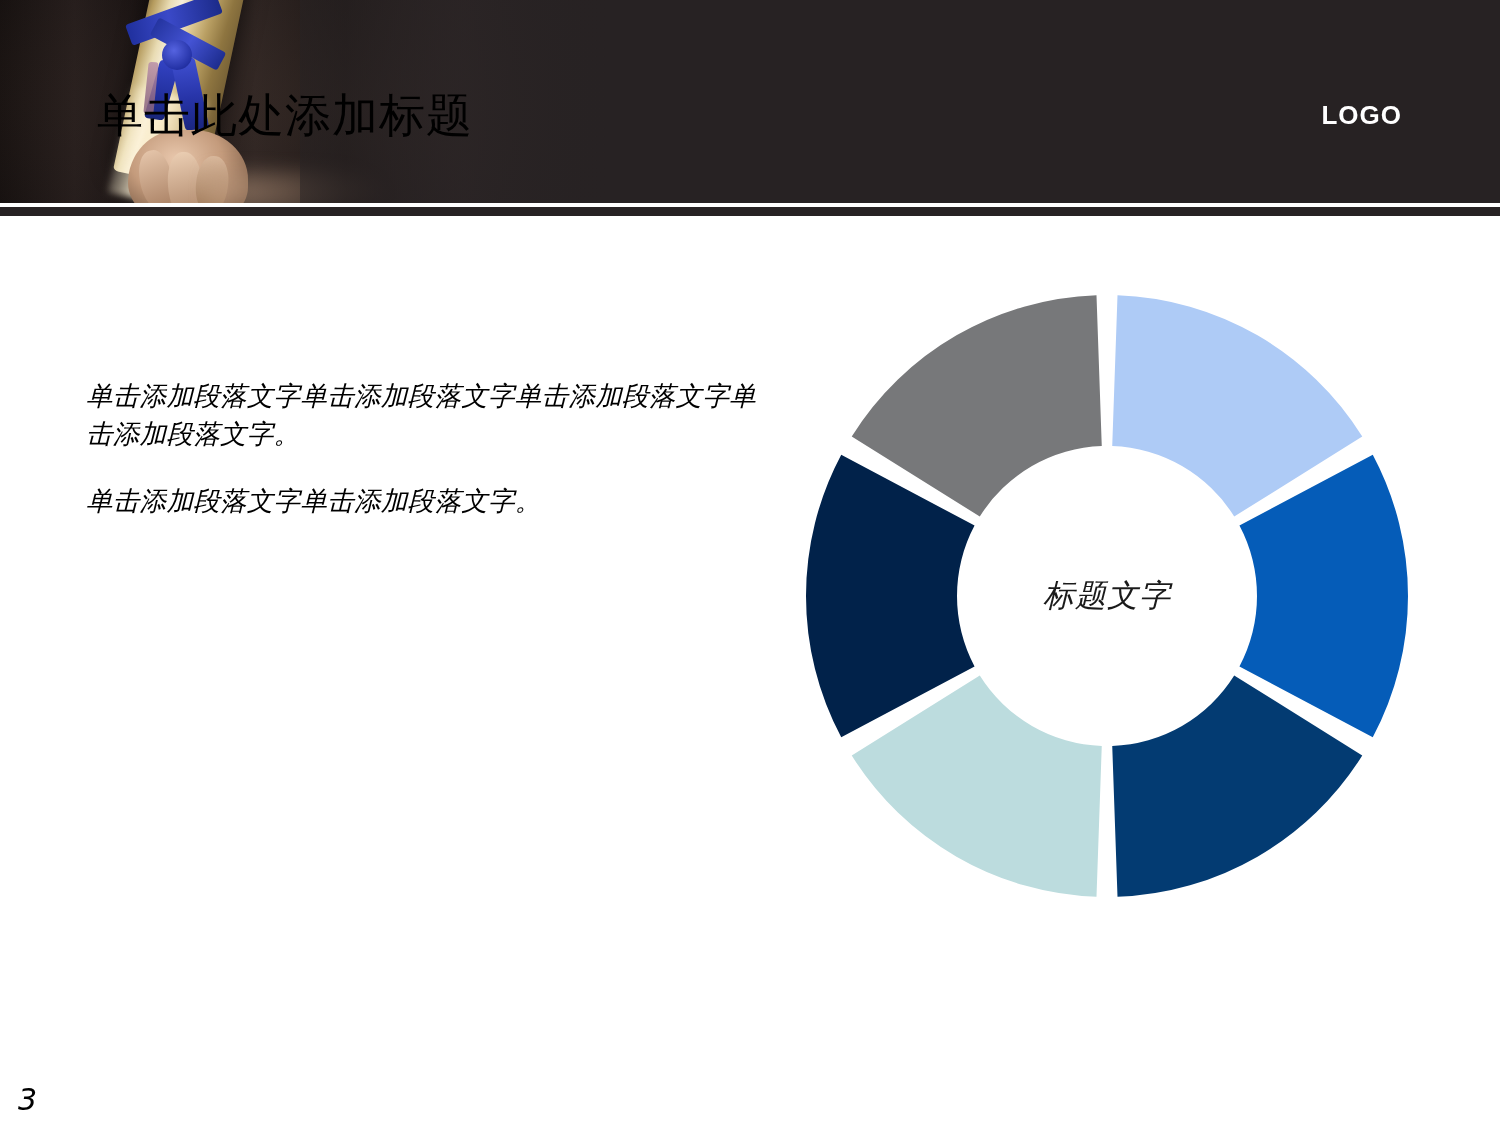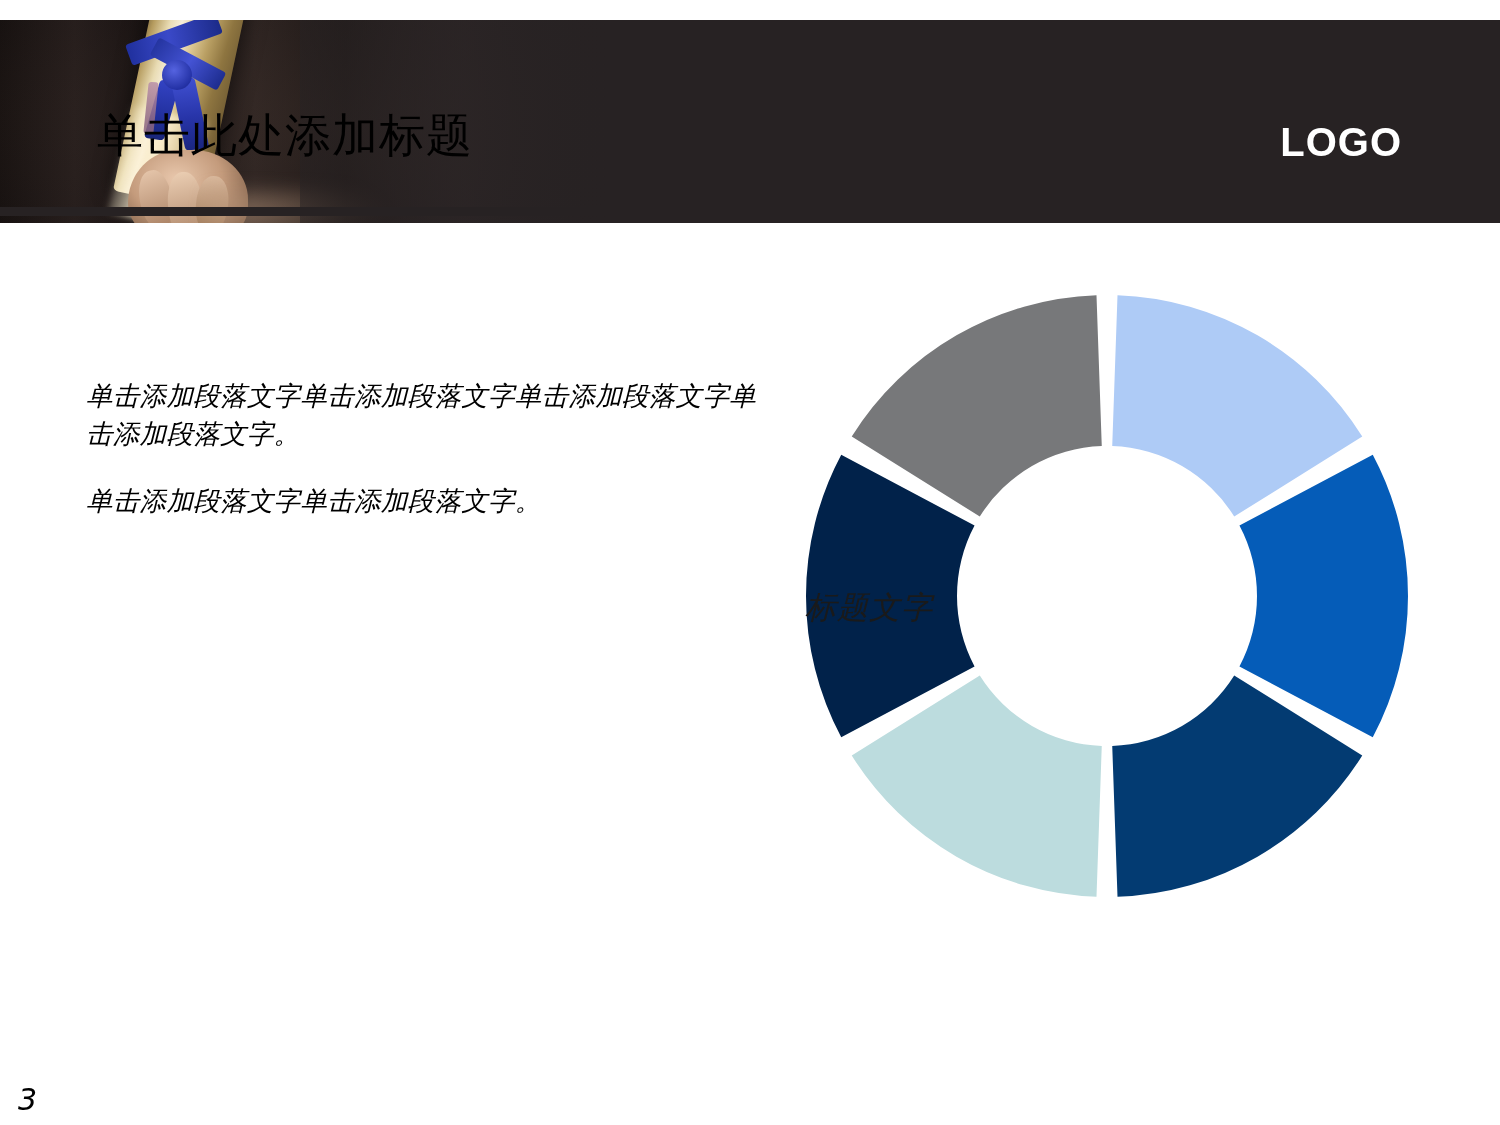--- a/index.html
+++ b/index.html
@@ -21,21 +21,20 @@
 
   
   .header-band {
     position: absolute;
     left: 0;
     top: 0;
     width: 1500px;
     height: 203px;
     background: #ec4899;
     overflow: hidden;
-    margin-top: 20px;
   }
   
   .curtain {
     position: absolute;
     inset: 0;
     background:
       linear-gradient(90deg,
         #15100f 0%, #241c1b 5%, #120d0d 11%, #2b2220 17%,
         #1a1413 23%, #33292a 31%, #241d1e 40%,
         #2e2727 52%, #272122 64%, #2b2526 76%, #272223 88%, #241f20 100%);
@@ -192,21 +191,21 @@
     line-height: 1.0;
     color: #000000;
     letter-spacing: 1px;
     white-space: nowrap;
     z-index: 6;
   }
   .logo-text {
     position: absolute;
     right: 98px;
     top: 100px;
-    font-size: 40px;
+    font-size: 26px;
     font-weight: bold;
     color: #ffffff;
     letter-spacing: 1px;
     z-index: 6;
   }
   .rule-thin {
     position: absolute;
     left: 0;
     top: 207px;
     width: 1500px;
@@ -237,26 +236,26 @@
     position: absolute;
     left: 805px;
     top: 294px;
     width: 604px;
     height: 604px;
   }
   .donut-svg { display: block; }
   .donut-center-label {
     position: absolute;
     left: 0;
-    top: 12px;
+    top: 0;
     width: 604px;
     height: 604px;
     display: flex;
     align-items: center;
-    justify-content: flex-start;
+    justify-content: center;
     pointer-events: none;
   }
   .donut-center-label span {
     font-family: "DejaVu Sans", "Liberation Sans", sans-serif;
     font-style: italic;
     font-size: 31px;
     color: #1a1a1a;
     letter-spacing: 1px;
   }
 

